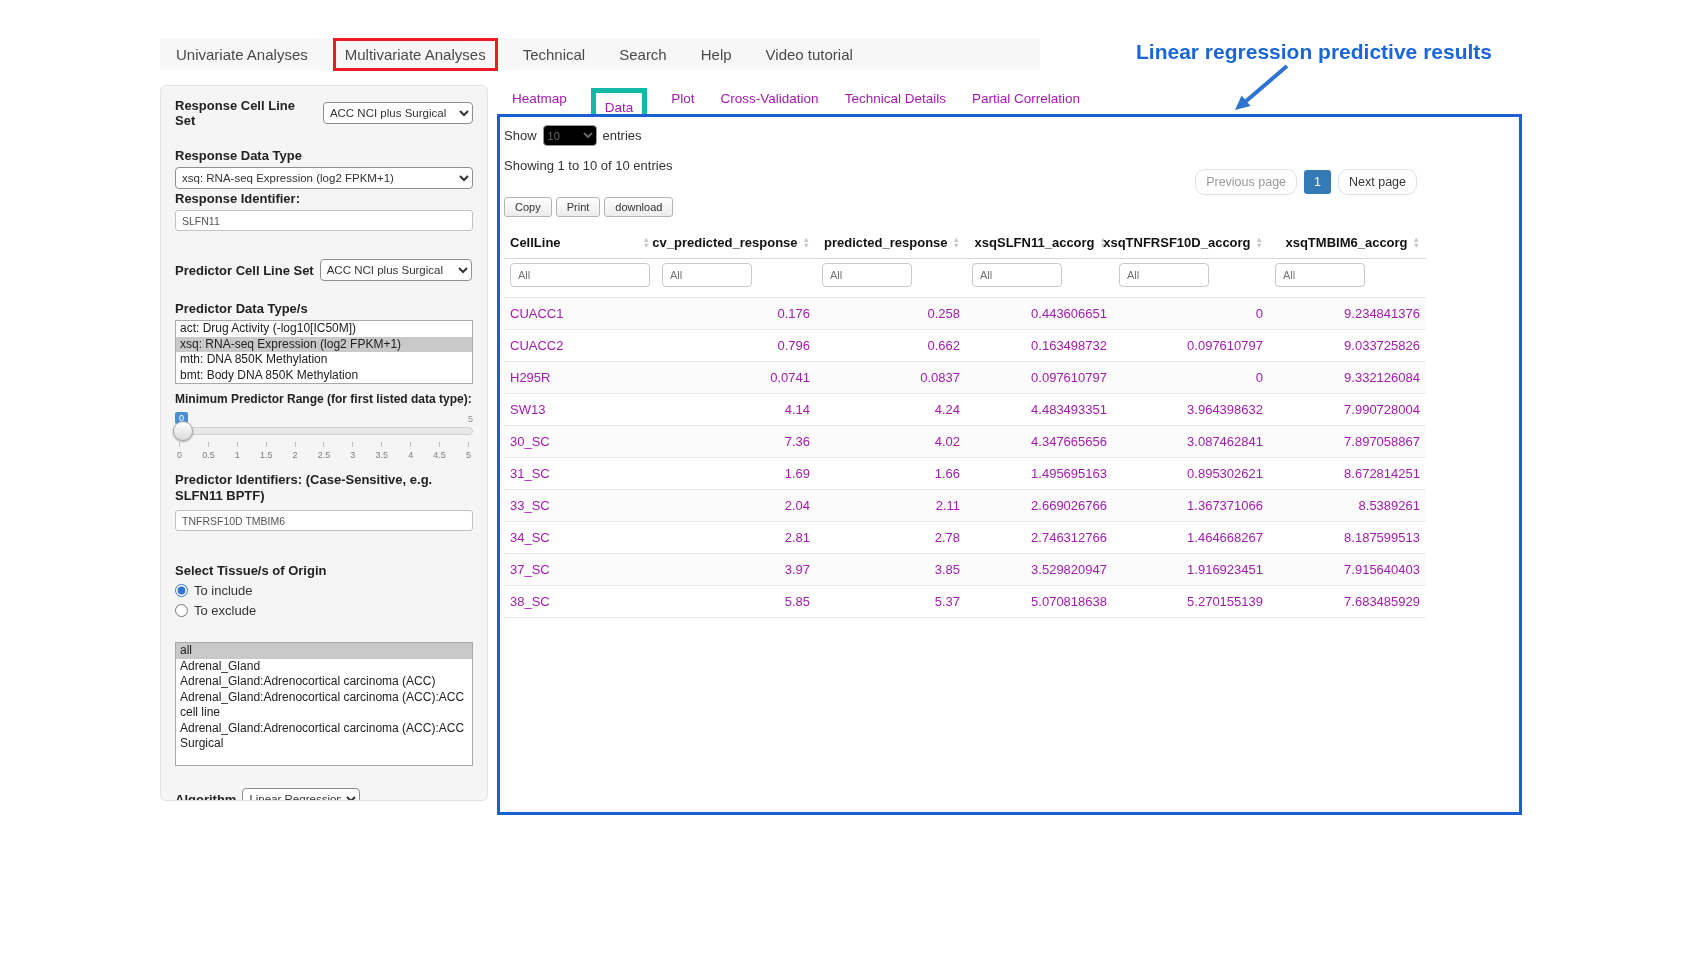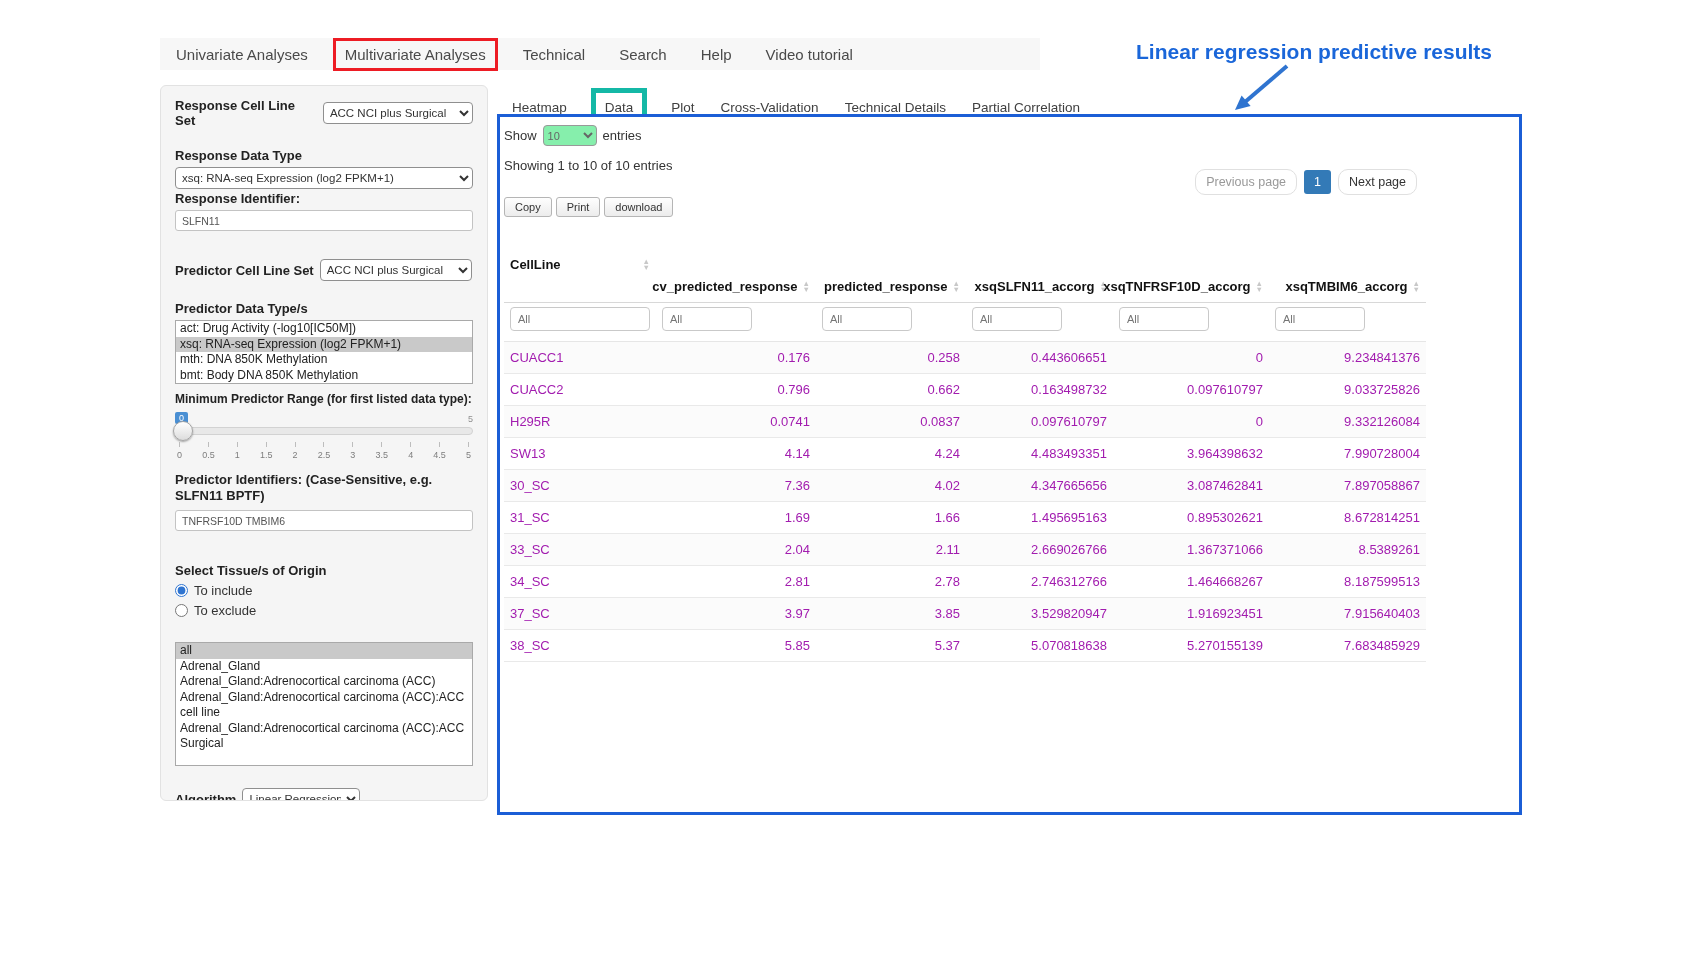--- a/index.html
+++ b/index.html
@@ -76,35 +76,35 @@
     border: 1px solid #a5a5a5; box-shadow: 0 1px 2px rgba(0,0,0,.35); cursor: pointer;
   }
   .slider-grid { position: absolute; left: 2px; right: 2px; top: 30px; display: flex; justify-content: space-between; }
   .tick { display: flex; flex-direction: column; align-items: center; font-size: 9px; color: #7d7d7d; }
   .tick::before { content: ""; width: 1px; height: 5px; background: #bdbdbd; margin-bottom: 3px; }
 
   .mt4 { margin-top: 4px; } .mt6 { margin-top: 6px; } .mt8 { margin-top: 8px; } .mt20 { margin-top: 20px; } .mt28 { margin-top: 28px; }
 
   
   .tabs {
-    position: absolute; left: 512px; top: 91px; display: flex; align-items: center;
-    gap: 26px; font-size: 13.5px; color: #404040;
+    position: absolute; left: 512px; top: 91px; display: flex; 
+    gap: 26px; font-size: 13.5px; color: #a21caf;
   }
   .tab { cursor: pointer; white-space: nowrap; }
   .tab.red-box { border: 5px solid #14b8a6; padding: 7px 9px; margin: -3px -2px; }
 
   
   .main-panel {
     position: absolute; left: 497px; top: 114px; width: 1025px; height: 701px;
     border: 3px solid #1b5ed6; background: #fff; padding: 8px 4px;
   }
   .show-entries { display: flex; align-items: center; gap: 6px; font-size: 13px; color: #333; }
   .show-entries select {
     width: 54px; height: 21px; font-size: 11px; color: #666;
-    border: 1px solid #999; border-radius: 4px; background: #86efac;
+    border: 1px solid #999; border-radius: 4px; background: #000000;
   }
   .info-line { margin-top: 12px; font-size: 13px; color: #333; }
   .pagination {
     position: absolute; top: 52px; right: 102px; display: flex; align-items: center;
     gap: 7px; font-size: 12.5px;
   }
   .page-btn { border: 1px solid #e0e0e0; border-radius: 10px; padding: 5px 10px; cursor: pointer; }
   .page-prev { color: #999; }
   .page-next { color: #333; }
   .page-num {
@@ -120,21 +120,21 @@
   
   table.results { margin-top: 10px; border-collapse: collapse; table-layout: fixed; width: 922px; font-size: 13px; }
   col.c0 { width: 152px; } col.c1 { width: 160px; } col.c2 { width: 150px; }
   col.c3 { width: 147px; } col.c4 { width: 156px; } col.c5 { width: 157px; }
   tr.header-row th {
     font-weight: bold; color: #111; padding: 8px 6px; border-bottom: 1px solid #d8d8d8;
     cursor: pointer;
   }
   .th-flex { display: flex; align-items: center; gap: 5px; }
   .th-left { justify-content: space-between; }
-  .th-right { justify-content: flex-end; margin-top: 44px; }
+  .th-right { justify-content: flex-end; }
   .sort-icon { display: inline-flex; flex-direction: column; font-size: 7.5px; line-height: 6px; color: #c8c8c8; }
   tr.filter-row th { padding: 4px 6px 10px 6px; border-bottom: 1px solid #e6e6e6; text-align: left; }
   tr.filter-row input {
     height: 24px; border: 1px solid #c9c9c9; border-radius: 4px;
     font-size: 11px; color: #555; padding: 0 7px; background: #fff;
   }
   .flt-wide { width: 140px; } .flt-std { width: 90px; }
   tbody td { padding: 8px 6px; border-bottom: 1px solid #e9e9e9; color: #a21caf; }
   tbody tr:nth-child(odd) { background: #fbfbfb; }
   td.num { text-align: right; }

